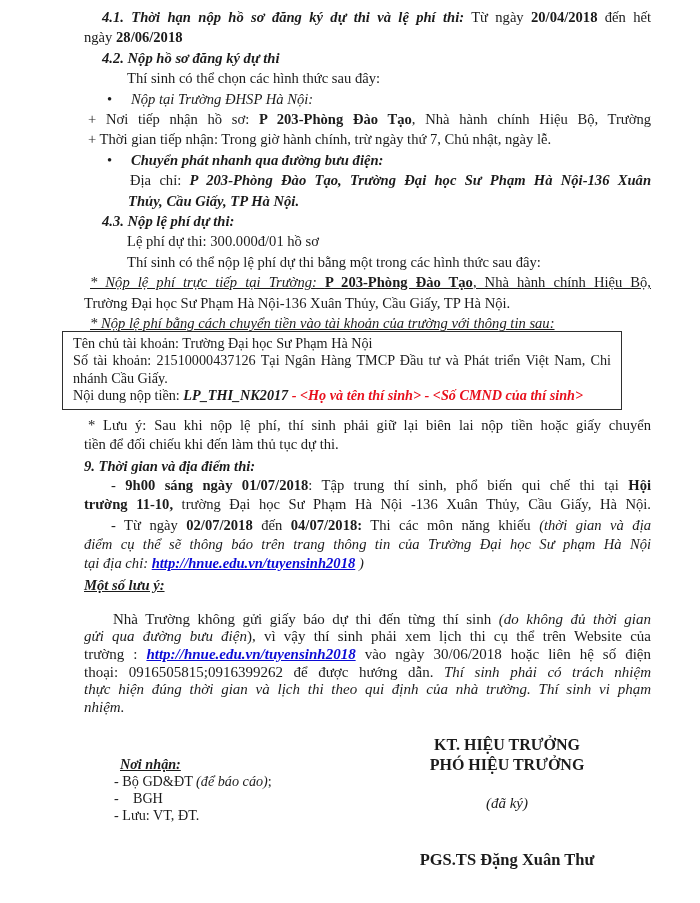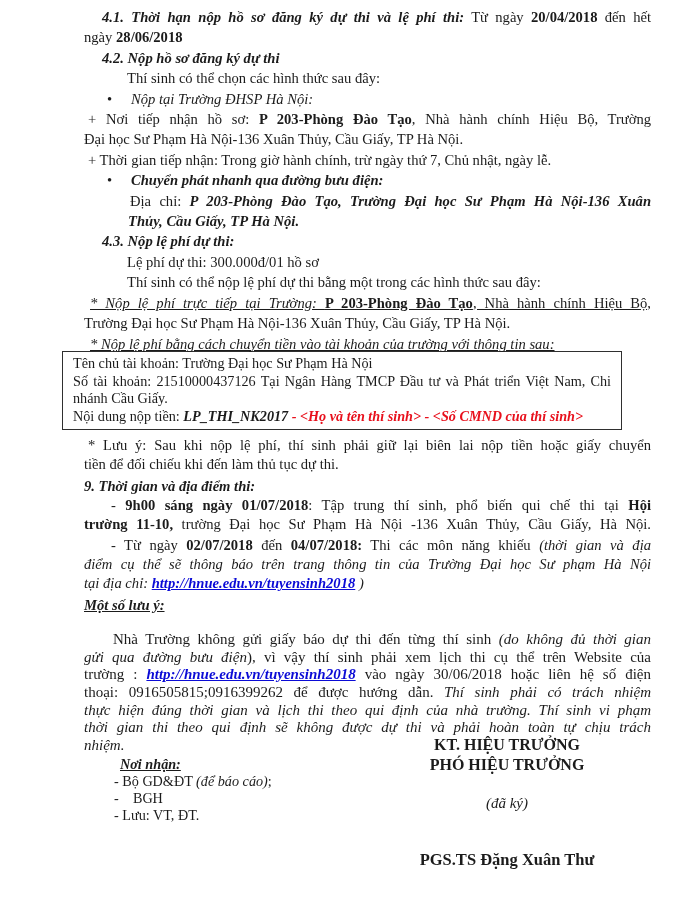--- a/index.html
+++ b/index.html
@@ -40,21 +40,20 @@
 
 <div class="page">
   <div class="doc" id="doc-body">
       <div class="sec sa">
         <div class="ln ml18 j"><span class="b i">4.1. Thời hạn nộp hồ sơ đăng ký dự thi và lệ phí thi:</span><span class=""> Từ ngày </span><span class="b">20/04/2018</span><span class=""> đến hết</span></div>
         <div class="ln "><span class="">ngày </span><span class="b">28/06/2018</span></div>
         <div class="ln ml18"><span class="b i">4.2. Nộp hồ sơ đăng ký dự thi</span></div>
         <div class="ln ml43"><span class="">Thí sinh có thể chọn các hình thức sau đây:</span></div>
         <div class="ln "><span class="blt">•</span><span class="i">Nộp tại Trường ĐHSP Hà Nội:</span></div>
         <div class="ln ml4 j"><span class="">+ Nơi tiếp nhận hồ sơ: </span><span class="b">P 203-Phòng Đào Tạo</span><span class="">, Nhà hành chính Hiệu Bộ, Trường</span></div>
-        <div class="ln "><span class="">Đại học Sư Phạm Hà Nội-136 Xuân Thủy, Cầu Giấy, TP Hà Nội.</span></div>
         <div class="ln ml4"><span class="">+ Thời gian tiếp nhận: Trong giờ hành chính, trừ ngày thứ 7, Chủ nhật,  ngày lễ.</span></div>
         <div class="ln "><span class="blt">•</span><span class="b i">Chuyển phát nhanh qua đường bưu điện:</span></div>
         <div class="ln ml46 j"><span class="">Địa chỉ: </span><span class="b i">P 203-Phòng Đào Tạo, Trường Đại học Sư Phạm Hà Nội-136 Xuân</span></div>
         <div class="ln ml44"><span class="b i">Thủy, Cầu Giấy, TP Hà Nội.</span></div>
         <div class="ln ml18"><span class="b i">4.3. Nộp lệ phí dự thi:</span></div>
         <div class="ln ml43"><span class="">Lệ phí dự thi: 300.000đ/01 hồ sơ</span></div>
         <div class="ln ml43"><span class="">Thí sinh có thể nộp lệ phí dự thi bằng một trong các hình thức sau đây:</span></div>
         <div class="ln ml6 j"><span class="i">* Nộp lệ phí trực tiếp tại Trường: </span><span class="b">P 203-Phòng Đào Tạo</span><span class="">, Nhà hành chính Hiệu Bộ,</span></div>
         <div class="ln "><span class="">Trường Đại học Sư Phạm Hà Nội-136 Xuân Thủy, Cầu Giấy, TP Hà Nội.</span></div>
         <div class="ln ml6"><span class="i">* Nộp lệ phí bằng cách chuyển tiền vào tài khoản của trường với thông tin sau:</span></div>
@@ -75,21 +74,20 @@
         <div class="ln j"><span class="i">điểm cụ thể sẽ thông báo trên trang thông tin của Trường Đại học Sư phạm Hà Nội</span></div>
         <div class="ln "><span class="i">tại địa chỉ: </span><a class="link">http://hnue.edu.vn/tuyensinh2018</a><span class="i"> )</span></div>
         <div class="ln mt3"><span class="b i u">Một số lưu ý:</span></div>
       </div>
       <div class="sec sc">
         <div class="ln ml29 j"><span class="">Nhà Trường không gửi giấy báo dự  thi đến từng thí sinh </span><span class="i">(do không đủ thời gian</span></div>
         <div class="ln j"><span class="i">gửi qua đường bưu điện</span><span class="">), vì vậy thí sinh phải xem lịch thi cụ thể trên Website của</span></div>
         <div class="ln j"><span class="">trường : </span><a class="link">http://hnue.edu.vn/tuyensinh2018</a><span class=""> vào  ngày 30/06/2018 hoặc liên hệ số điện</span></div>
         <div class="ln j"><span class="">thoại: 0916505815;0916399262 để được hướng dẫn. </span><span class="i">Thí sinh phải có trách nhiệm</span></div>
         <div class="ln j"><span class="i">thực hiện đúng thời gian và lịch thi theo  qui định của nhà trường. Thí sinh vi phạm</span></div>
-        <div class="ln j"><span class="i">thời gian thi theo qui định sẽ không được dự thi và  phải hoàn toàn tự chịu trách</span></div>
         <div class="ln "><span class="i">nhiệm.</span></div>
       </div>
     </div>
 <div class="sec recip">
       <div class="ln ml6"><span class="b i">Nơi nhận:</span></div>
       <div class="ln "><span class="">- Bộ GD&amp;ĐT </span><span class="i">(để báo cáo)</span><span class="">;</span></div>
       <div class="ln "><span class="">-&nbsp;&nbsp;&nbsp;&nbsp;BGH</span></div>
       <div class="ln "><span class="">- Lưu: VT, ĐT.</span></div>
     </div>
     <div class="sec sig">

